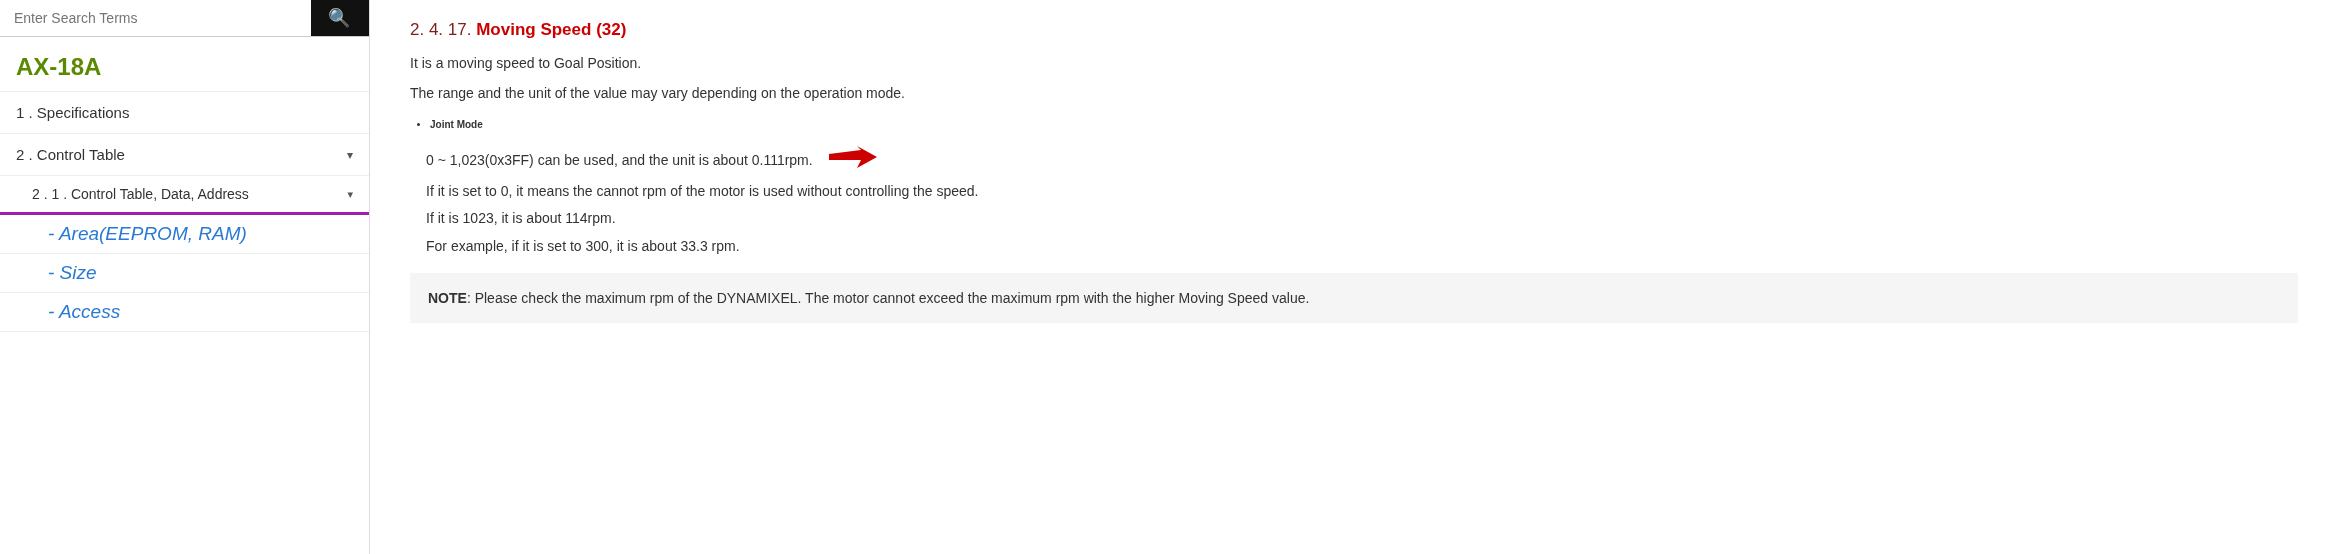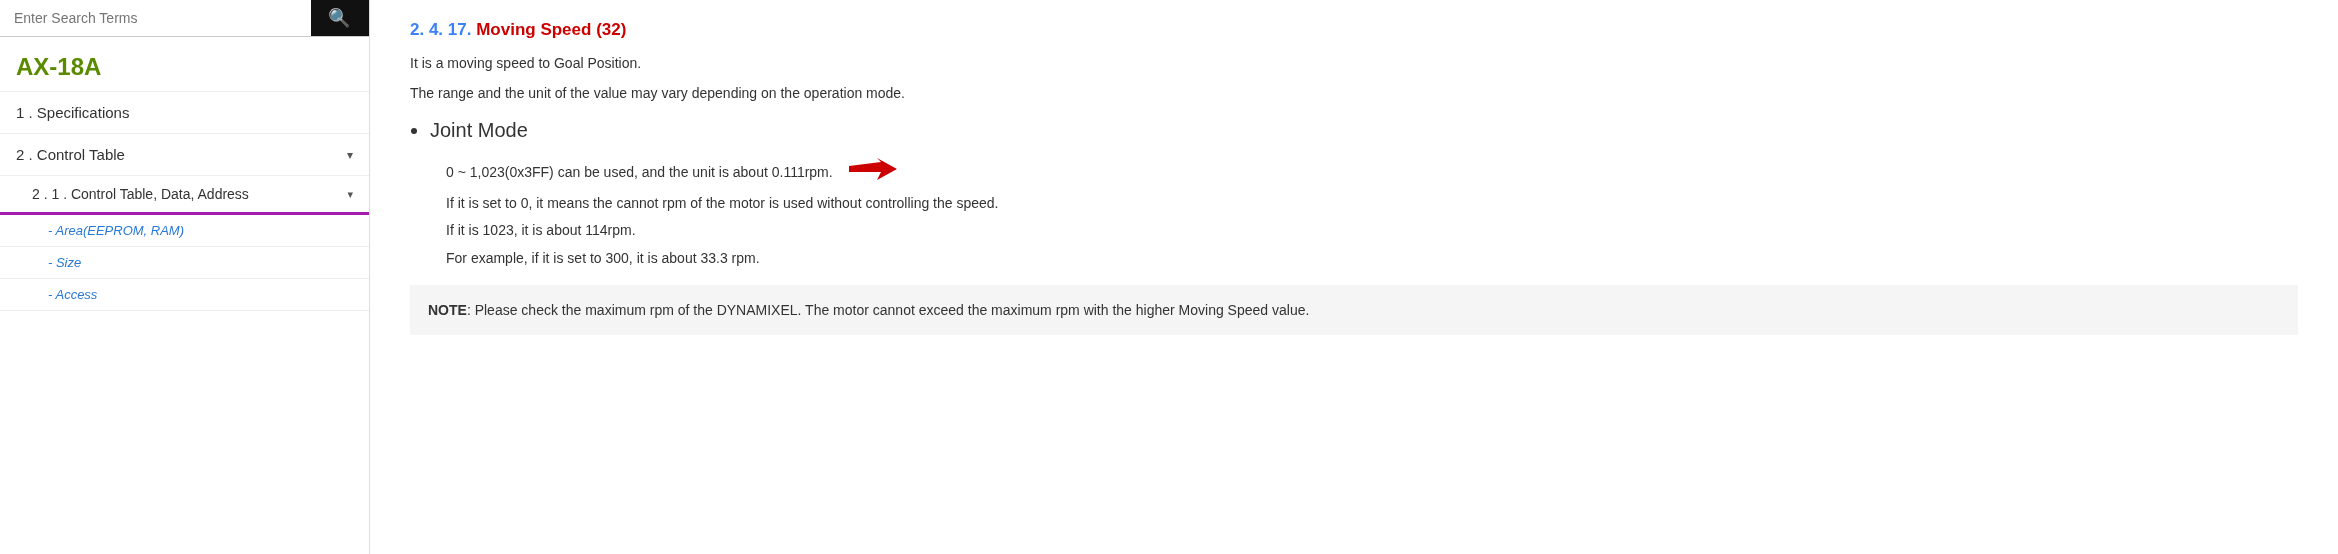--- a/index.html
+++ b/index.html
@@ -85,69 +85,69 @@
       justify-content: space-between;
     }
 
     .nav-sub-item .nav-chevron-sm {
       font-size: 11px;
       color: #555;
     }
 
     .nav-leaf-item {
       padding: 8px 16px 8px 48px;
-      font-size: 13px;
+      font-size: 19px;
       color: #2979d4;
       border-bottom: 1px solid #eee;
       cursor: pointer;
       font-style: italic;
     }
 
     
     #main {
       flex: 1;
       overflow-y: auto;
       padding: 20px 40px;
       background: #fff;
     }
 
     .section-heading {
       font-size: 17px;
       margin-bottom: 12px;
     }
 
     .section-heading .section-num {
-      color: #3b82f6;
-      font-weight: bold;
+      color: #7f1d1d;
+      font-weight: normal;
     }
 
     .section-heading .section-title {
       color: #cc0000;
       font-weight: bold;
     }
 
     .content-para {
       margin-bottom: 8px;
       line-height: 1.6;
       color: #333;
     }
 
     .bullet-list {
       margin: 14px 0 10px 20px;
     }
 
     .bullet-list li {
       list-style: disc;
       margin-bottom: 16px;
-      font-weight: normal;
-      font-size: 20px;
+      font-weight: bold;
+      font-size: 10px;
     }
 
     .sub-content {
-      margin-left: 36px;
+      margin-left: 16px;
       line-height: 1.7;
     }
 
     .sub-content p {
       margin-bottom: 4px;
       color: #333;
       display: flex;
       align-items: center;
       gap: 10px;
     }

